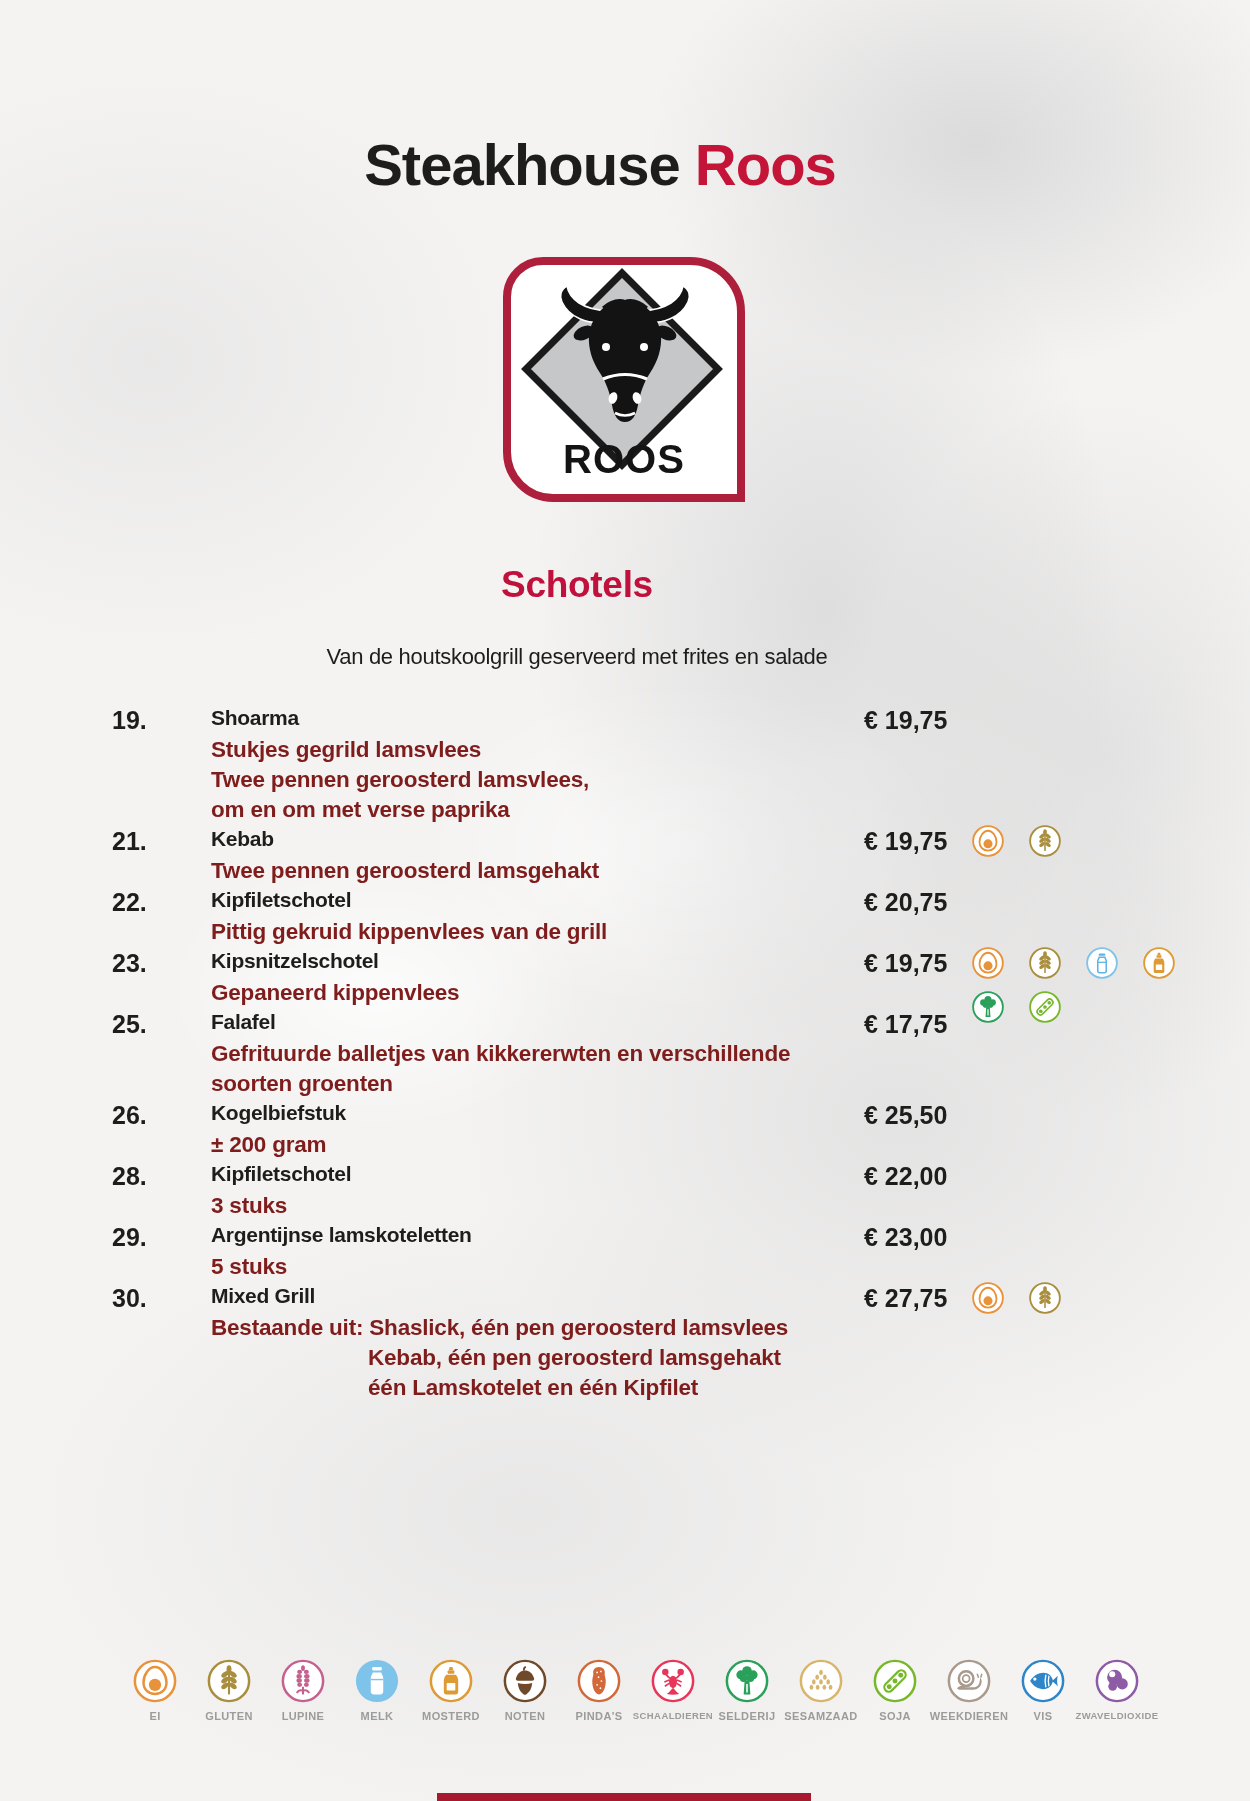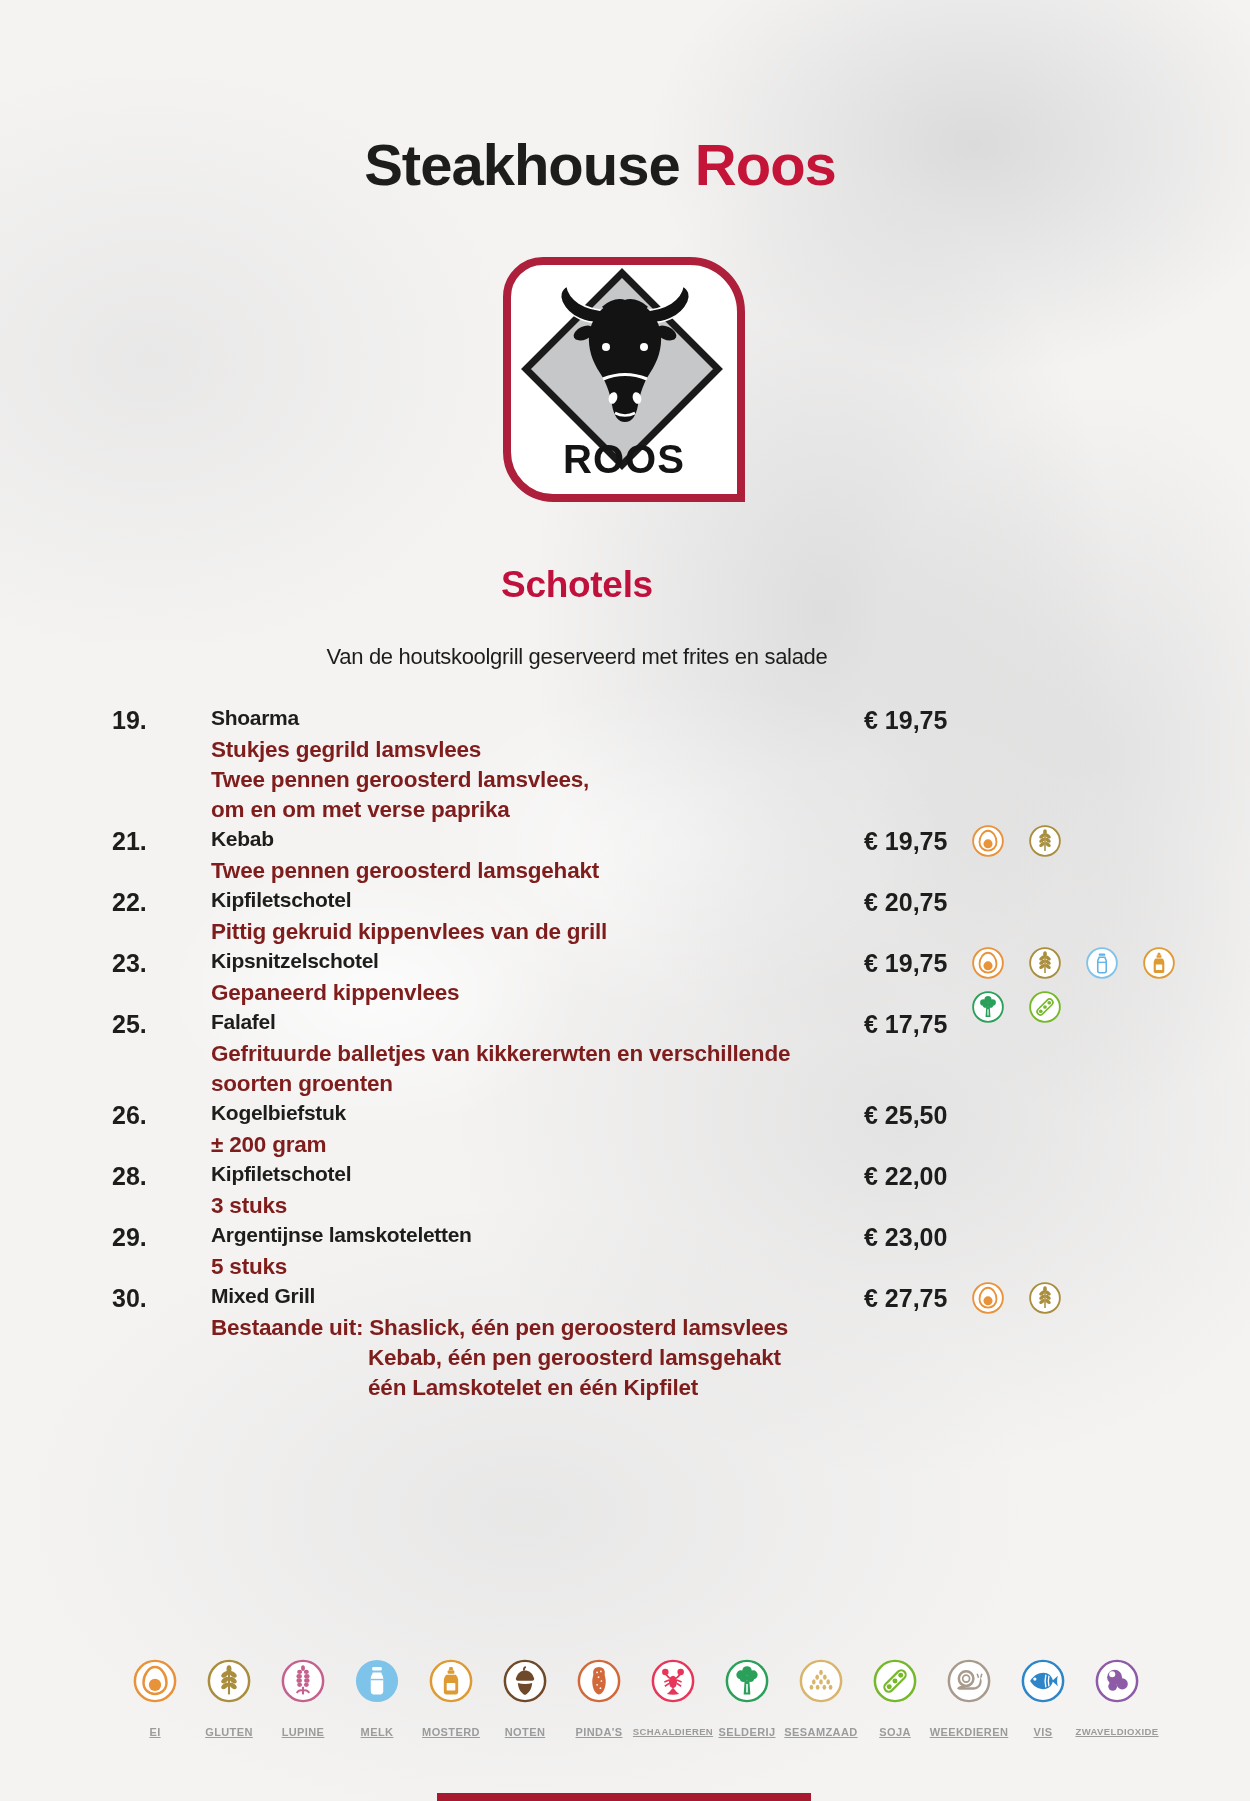--- a/index.html
+++ b/index.html
@@ -58,22 +58,22 @@
     width:216px;column-gap:23px;row-gap:10px;
   }
   .al{width:34px;height:34px;display:block;}
   .legend{
     position:absolute;top:1658px;left:118px;width:1036px;
     display:flex;justify-content:space-between;
   }
   .legend-item{display:flex;flex-direction:column;align-items:center;width:74px;}
   .legend-icon{width:46px;height:46px;display:block;}
   .legend-label{
-    margin-top:22px;font-size:11px;font-weight:700;color:#9B9B9B;
-    letter-spacing:0.4px;white-space:nowrap;text-decoration:underline;
+    margin-top:6px;font-size:11px;font-weight:700;color:#9B9B9B;
+    letter-spacing:0.4px;white-space:nowrap;
   }
   .legend-label.small{font-size:9.5px;}
   .footer-bar{position:absolute;left:437px;top:1793px;width:374px;height:8px;background:#A6192E;}
 </style>
 </head>
 <body>
 
 <svg width="0" height="0" style="position:absolute" aria-hidden="true">
   <defs>
     <symbol id="sym-ei" viewBox="0 0 48 48">

